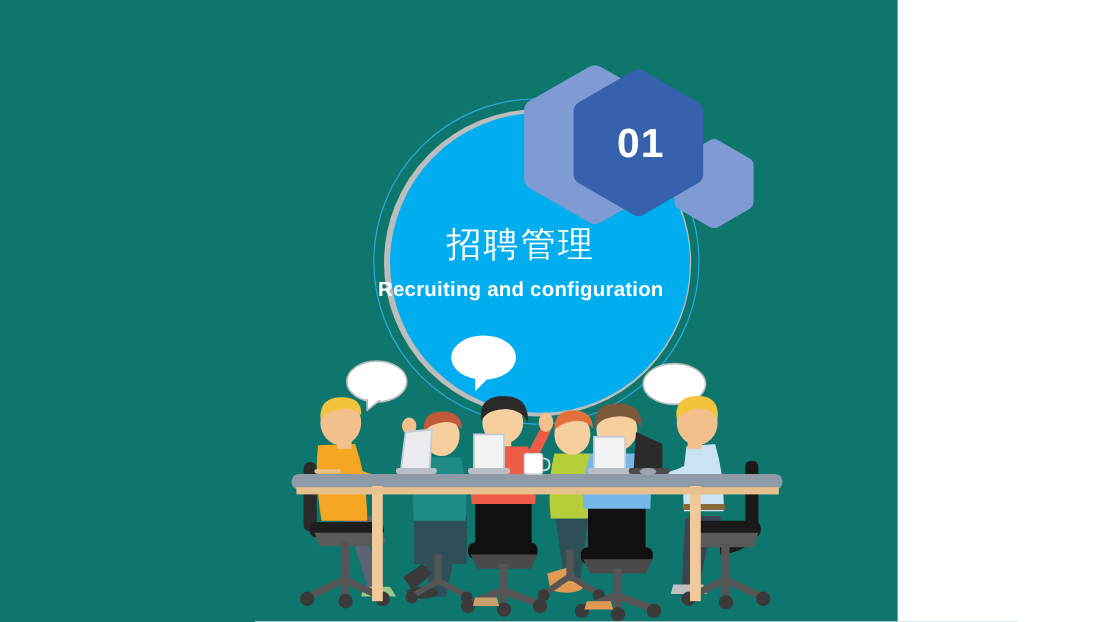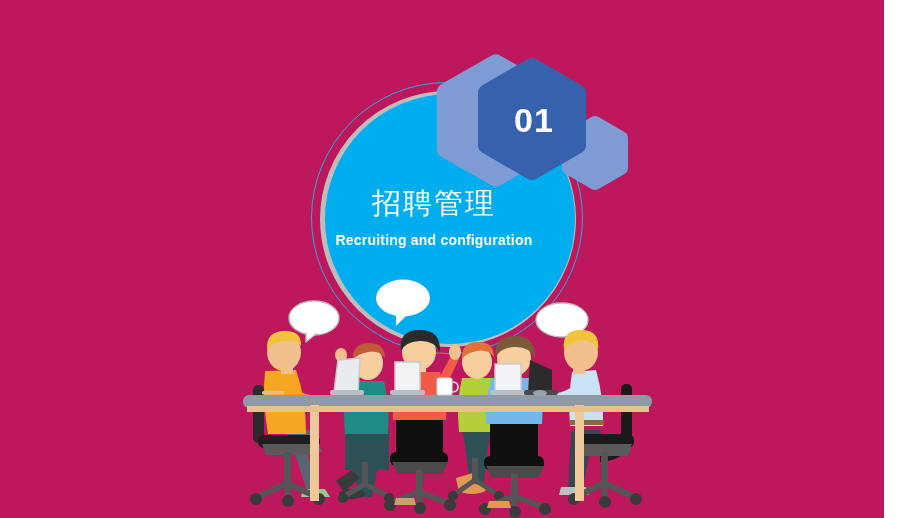--- a/index.html
+++ b/index.html
@@ -2,23 +2,23 @@
 <html><head>
 <meta charset="utf-8">
 <style>
   html, body {
     margin: 0;
     padding: 0;
     background: #ffffff;
   }
   .slide {
     position: relative;
-    width: 884px;
+    width: 748px;
     height: 518px;
-    background: #be185d;
+    background: #0f766e;
     overflow: hidden;
     font-family: "Liberation Sans", sans-serif;
   }
 
   
   .ring-outline {
     position: absolute;
     left: 311px;
     top: 82px;
     width: 272px;
@@ -59,21 +59,21 @@
   .slide-title {
     font-size: 29px;
     color: #ffffff;
     letter-spacing: 2px;
     line-height: 1.25;
     font-weight: 400;
     font-family: "DejaVu Sans", "Liberation Sans", sans-serif;
   }
   .slide-subtitle {
     margin-top: 11px;
-    font-size: 14px;
+    font-size: 17px;
     font-weight: bold;
     color: #ffffff;
     letter-spacing: 0.2px;
     font-family: "Liberation Sans", sans-serif;
   }
 
   
   .hex {
     position: absolute;
     z-index: 8;

